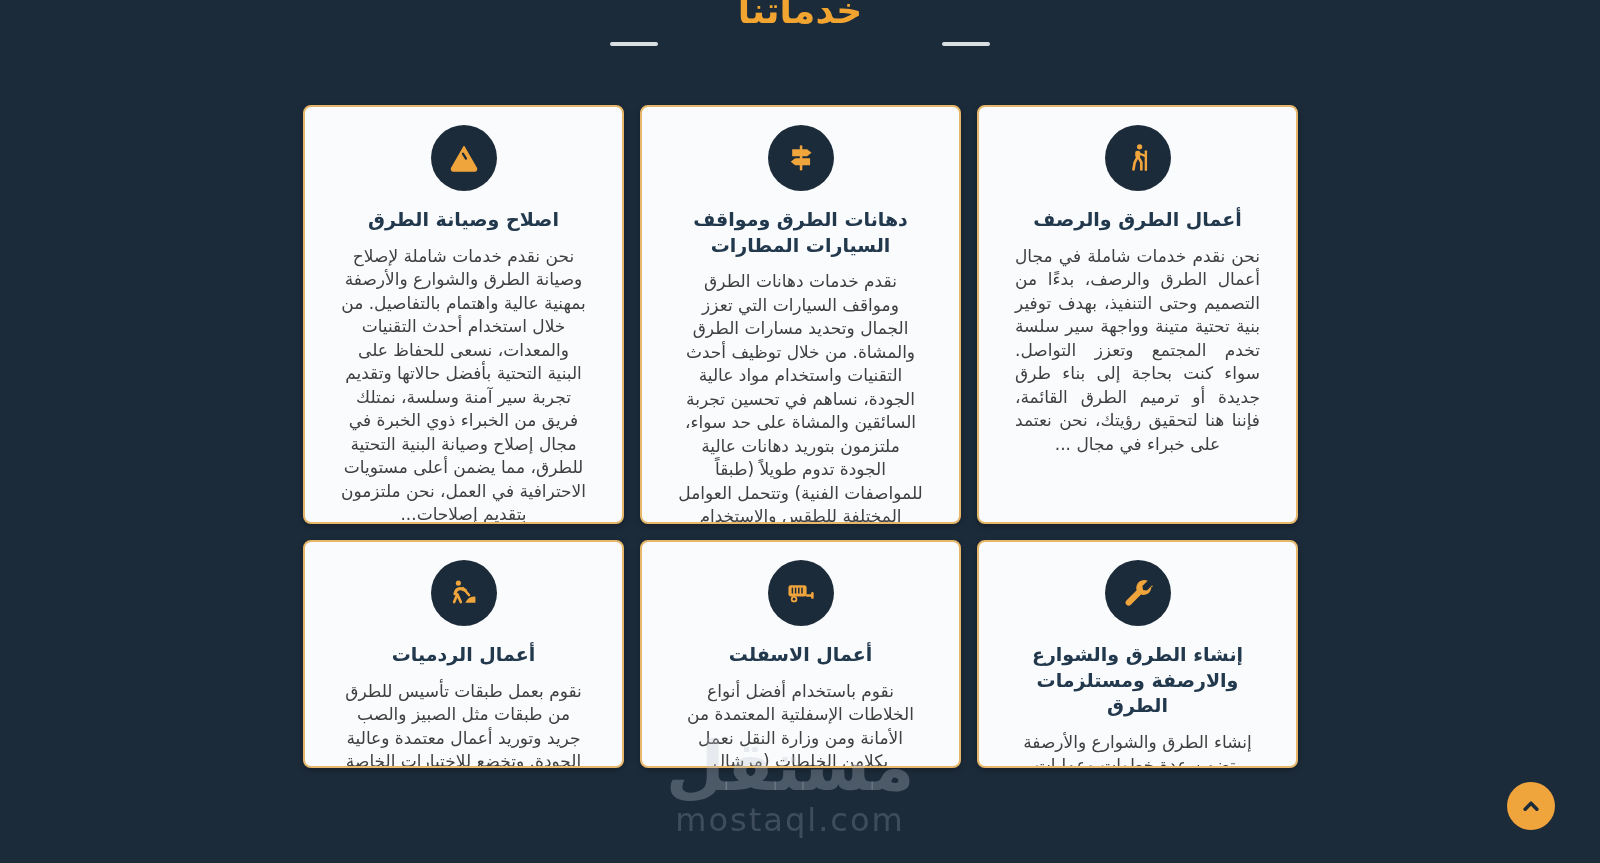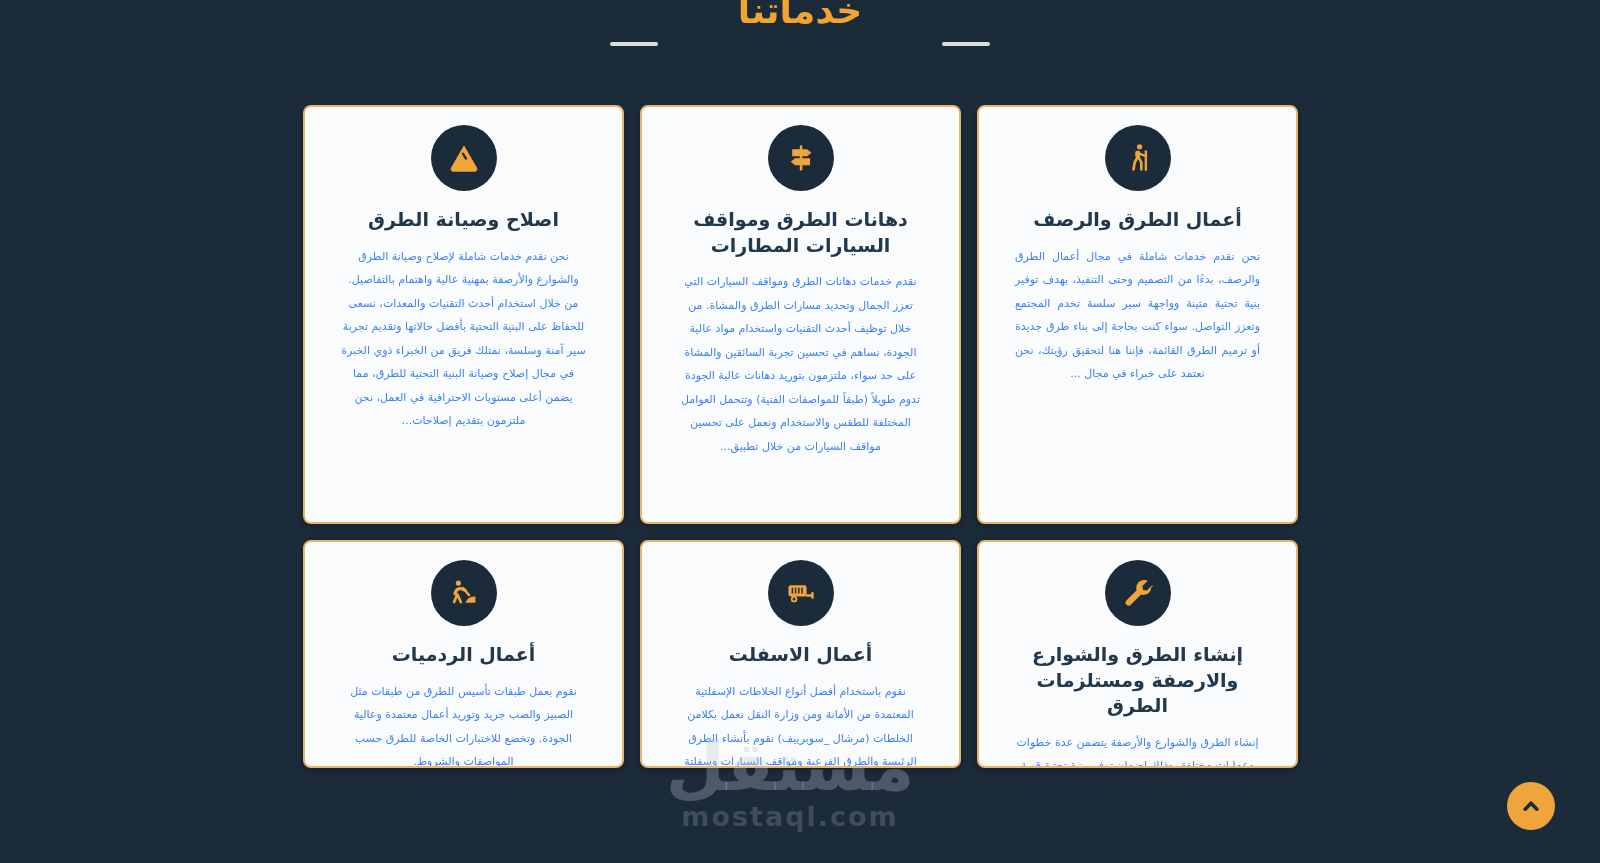--- a/index.html
+++ b/index.html
@@ -57,41 +57,41 @@
   .icon-circle svg { display:block; }
 
   .card-title {
     color:#22384d;
     font-size:19px;
     font-weight:bold;
     line-height:1.35;
     margin-bottom:12px;
   }
   .card-desc {
-    color:#3b82f6;
-    font-size:11px;
+    color:#404040;
+    font-size:17px;
     line-height:23.5px;
   }
   .card-desc.justified { text-align:justify; text-align-last:center; }
 
   .watermark {
     position:absolute;
     left:600px; top:733px;
     width:380px;
     text-align:center;
     pointer-events:none;
     z-index:5;
   }
   .watermark .wm-word {
     font-size:68px; font-weight:bold;
     color:rgba(190,197,205,0.30);
     line-height:1.0;
   }
   .watermark .wm-domain {
-    font-size:27px; font-weight:bold;
+    font-size:32px; font-weight:normal;
     color:rgba(190,197,205,0.22);
     letter-spacing:2px;
     direction:ltr;
   }
 
   .scroll-top {
     position:absolute;
     top:782px; right:45px;
     width:48px; height:48px;
     border-radius:50%;

